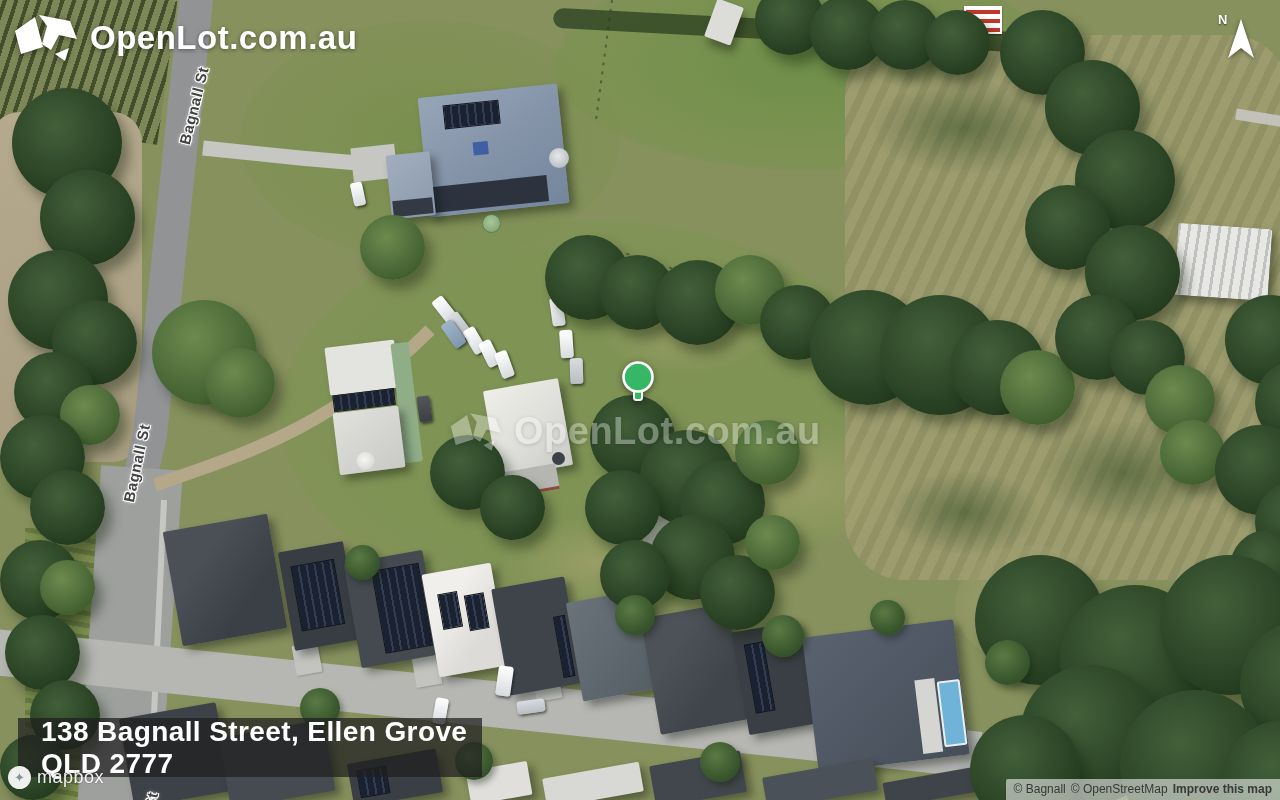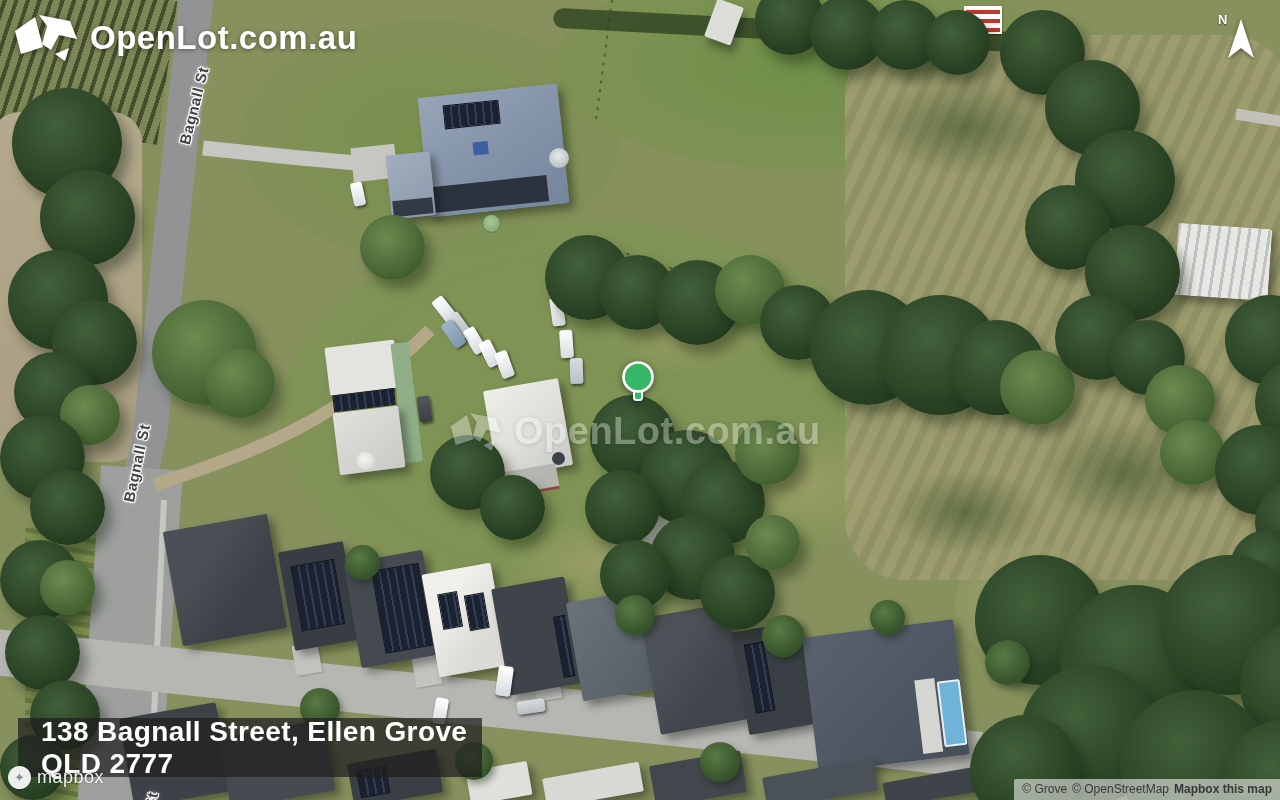--- a/index.html
+++ b/index.html
@@ -283,18 +283,18 @@
   <div class="banner" style="left:18px;top:718px;width:464px;height:59px;">
     <span style="position:static;">138 Bagnall Street, Ellen Grove QLD 2777</span>
   </div>
 
   <div class="mapbox-wrap" style="left:8px;top:766px;">
     <span class="mb-circle">✦</span>
     <span class="mb-word">mapbox</span>
   </div>
 
   <div class="attrib" style="right:0;bottom:0;">
-    <span>© Grove</span>
+    <span>© Bagnall</span>
     <span>© OpenStreetMap</span>
-    <span class="bold">Mapbox this map</span>
+    <span class="bold">Improve this map</span>
   </div>
 
 </div>
 
 </body></html>

